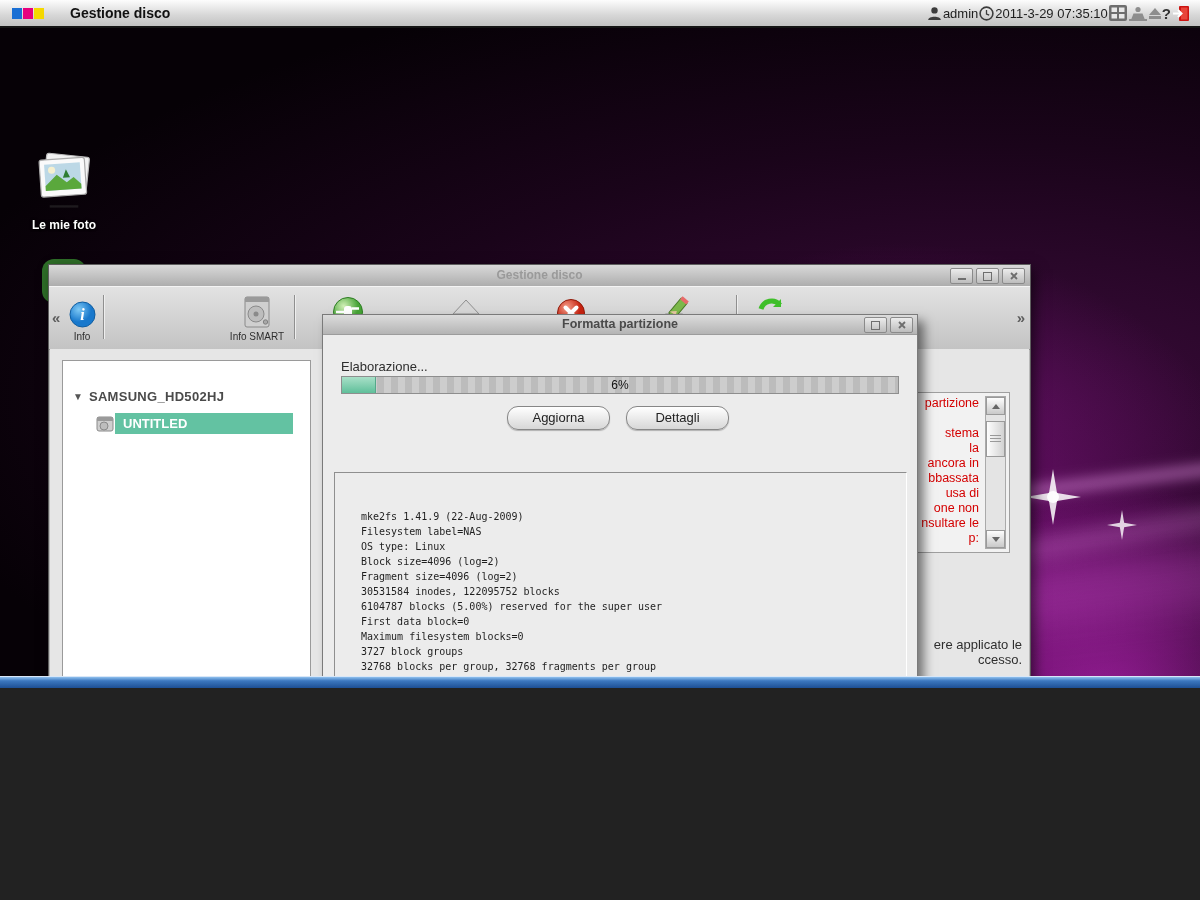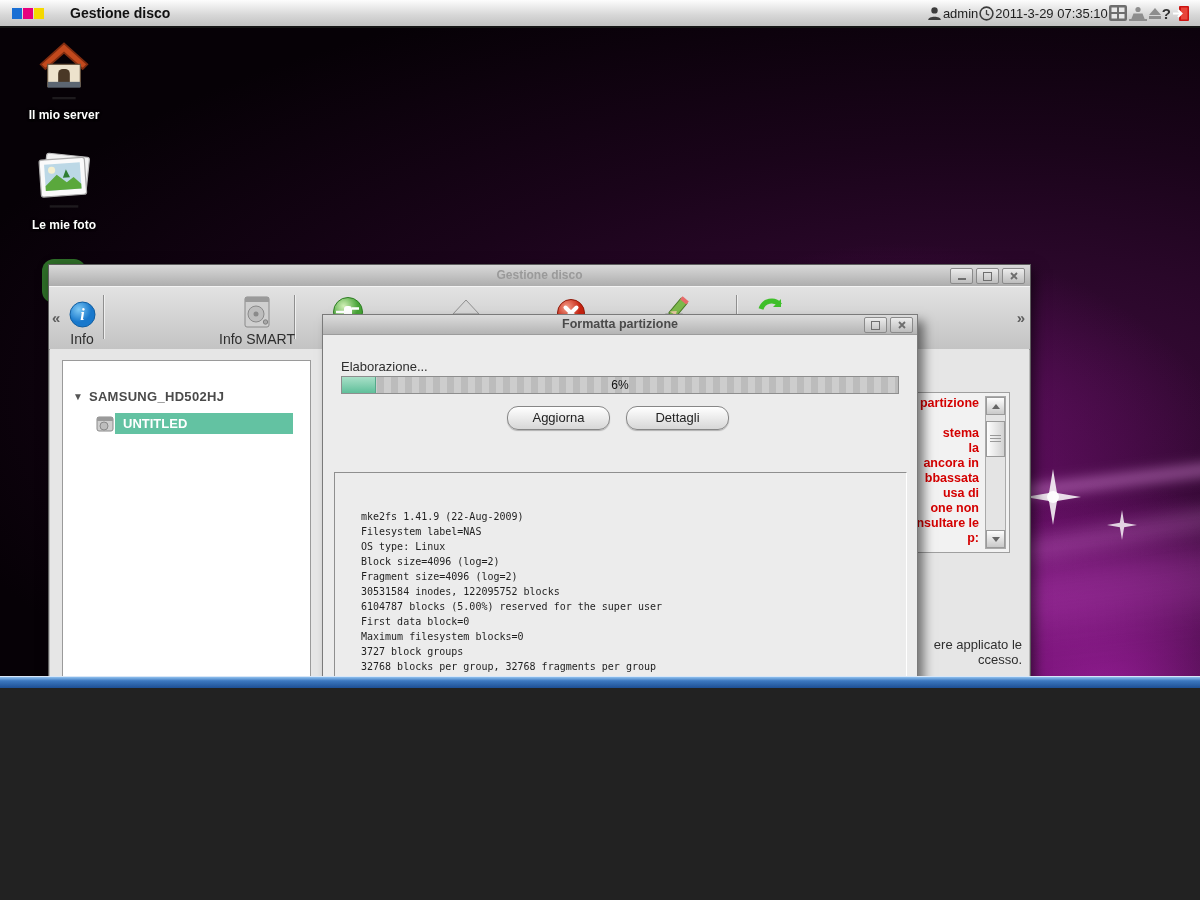--- a/index.html
+++ b/index.html
@@ -49,36 +49,36 @@
     background:linear-gradient(#d9d9d9,#adadad);border-bottom:1px solid #9a9a9a;}
   .win-title{position:absolute;left:0;right:0;top:3px;text-align:center;font-size:12px;font-weight:bold;color:#9a9a9a;}
   .winctl{position:absolute;top:3px;display:flex;gap:3px;}
   .winctl .cbtn{width:21px;height:14px;border:1px solid #8a8a8a;border-radius:2px;
     background:linear-gradient(#ececec,#bdbdbd);display:flex;align-items:center;justify-content:center;
     font-size:9px;color:#6e6e6e;font-weight:bold;line-height:1;cursor:pointer;}
   .win-toolbar{position:absolute;left:0;top:21px;right:0;height:62px;
     background:linear-gradient(#e2e2e2,#c3c3c3);border-top:1px solid #f4f4f4;border-bottom:1px solid #8f8f8f;}
   .tb-item{position:absolute;top:5px;text-align:center;cursor:pointer;}
   .tb-icon{height:36px;display:flex;align-items:flex-end;justify-content:center;}
-  .tb-label{font-size:14px;color:#2e2e2e;margin-top:3px;white-space:nowrap;overflow:hidden;}
+  .tb-label{font-size:10px;color:#2e2e2e;margin-top:3px;white-space:nowrap;overflow:hidden;}
   .tb-sep{position:absolute;top:8px;width:1px;height:44px;background:#8f8f8f;box-shadow:1px 0 0 #eee;}
   .tb-chev{position:absolute;top:22px;font-size:15px;font-weight:bold;color:#5e5e5e;cursor:pointer;}
   .win-body{position:absolute;left:1px;top:84px;right:1px;bottom:1px;background:#e6e6e6;}
 
   
   .tree-panel{position:absolute;left:12px;top:11px;width:247px;height:527px;background:#fff;border:1px solid #9a9a9a;}
   .tree-root{position:absolute;left:10px;top:28px;display:flex;align-items:center;gap:6px;cursor:pointer;}
   .tree-arrow{font-size:10px;color:#555;}
   .tree-root-label{font-weight:bold;font-size:13px;color:#4a4a4a;letter-spacing:.3px;}
   .tree-child{position:absolute;left:32px;top:52px;display:flex;align-items:center;cursor:pointer;}
   .tree-child-sel{background:#63c2a2;color:#fff;font-weight:bold;font-size:13px;padding:3px 8px;width:162px;}
 
   
   .scrollarea{position:absolute;left:652px;top:43px;width:306px;height:159px;border:1px solid #9f9f9f;background:#f2f2f2;}
-  .warn-lines{position:absolute;right:30px;top:3px;text-align:right;color:#d40000;font-weight:bold;font-size:12.5px;line-height:15px;}
+  .warn-lines{position:absolute;right:30px;top:3px;text-align:right;color:#d40000;font-weight:normal;font-size:12.5px;line-height:15px;}
   .warn-lines div{min-height:15px;white-space:nowrap;}
   .sbar{position:absolute;right:3px;top:3px;width:19px;height:151px;border:1px solid #aaa;background:#e4e4e4;}
   .sbtn{position:absolute;left:0;width:17px;height:16px;background:linear-gradient(#fdfdfd,#c9c9c9);
     border:1px solid #9a9a9a;display:flex;align-items:center;justify-content:center;cursor:pointer;}
   .sb-up{top:0;} .sb-dn{bottom:0;}
   .tri-up{width:0;height:0;border-left:4px solid transparent;border-right:4px solid transparent;border-bottom:5px solid #666;}
   .tri-dn{width:0;height:0;border-left:4px solid transparent;border-right:4px solid transparent;border-top:5px solid #666;}
   .sthumb{position:absolute;left:0;top:24px;width:17px;height:34px;border:1px solid #9a9a9a;
     background:linear-gradient(90deg,#fdfdfd,#d2d2d2);cursor:grab;}
   .sthumb i{display:block;height:1px;background:#999;margin:2px 3px 0 3px;}
@@ -197,30 +197,20 @@
       <span class="mb-ic">
         <svg width="18" height="17" viewBox="0 0 18 17">
             <rect x="7" y="1" width="10" height="15" rx="1" fill="#cc1512"></rect>
             <rect x="9" y="2.5" width="6.5" height="12" fill="#e8453a"></rect>
             <path d="M1 8.5 L9 8.5 M6 5 L9.5 8.5 L6 12" stroke="#fff" stroke-width="2" fill="none"></path>
           </svg>
       </span>
     </div>
   </div>
 
-  <div class="desk-icon" style="top:38px;">
-    <svg width="56" height="62" viewBox="0 0 48 52">
-      <path d="M4 22 L24 4 L44 22 L40 26 L24 12 L8 26 Z" fill="#c2491d" stroke="#7e2c10" stroke-width="1.5"></path>
-      <rect x="10" y="22" width="28" height="19" fill="#ede2cc" stroke="#6a5640"></rect>
-      <rect x="19" y="26" width="10" height="15" rx="4" fill="#4a3826"></rect>
-      <rect x="10" y="37" width="28" height="5" fill="#5c6672"></rect>
-      <rect x="14" y="50" width="20" height="2" fill="#333" opacity=".5"></rect>
-    </svg>
-    <div class="desk-label">Il mio server</div>
-  </div>
 
   <div class="desk-icon" style="top:148px;">
     <svg width="62" height="62" viewBox="0 0 52 52">
       <rect x="10" y="6" width="36" height="30" rx="2" fill="#f2f2f2" stroke="#bbb" transform="rotate(6 28 21)"></rect>
       <rect x="6" y="9" width="38" height="31" rx="2" fill="#fafafa" stroke="#aaa" transform="rotate(-4 25 24)"></rect>
       <rect x="10" y="13" width="30" height="22" fill="#bcd8e6" transform="rotate(-4 25 24)"></rect>
       <path d="M10 31 L20 22 L28 29 L34 25 L40 31 L40 35 L10 35 Z" fill="#5aa83c" transform="rotate(-4 25 24)"></path>
       <path d="M28 18 L31 25 L25 25 Z" fill="#2e7d32" transform="rotate(-4 25 24)"></path>
       <circle cx="16" cy="18" r="3" fill="#f5f0d0" transform="rotate(-4 25 24)"></circle>
       <rect x="14" y="48" width="24" height="2" fill="#333" opacity=".5"></rect>

